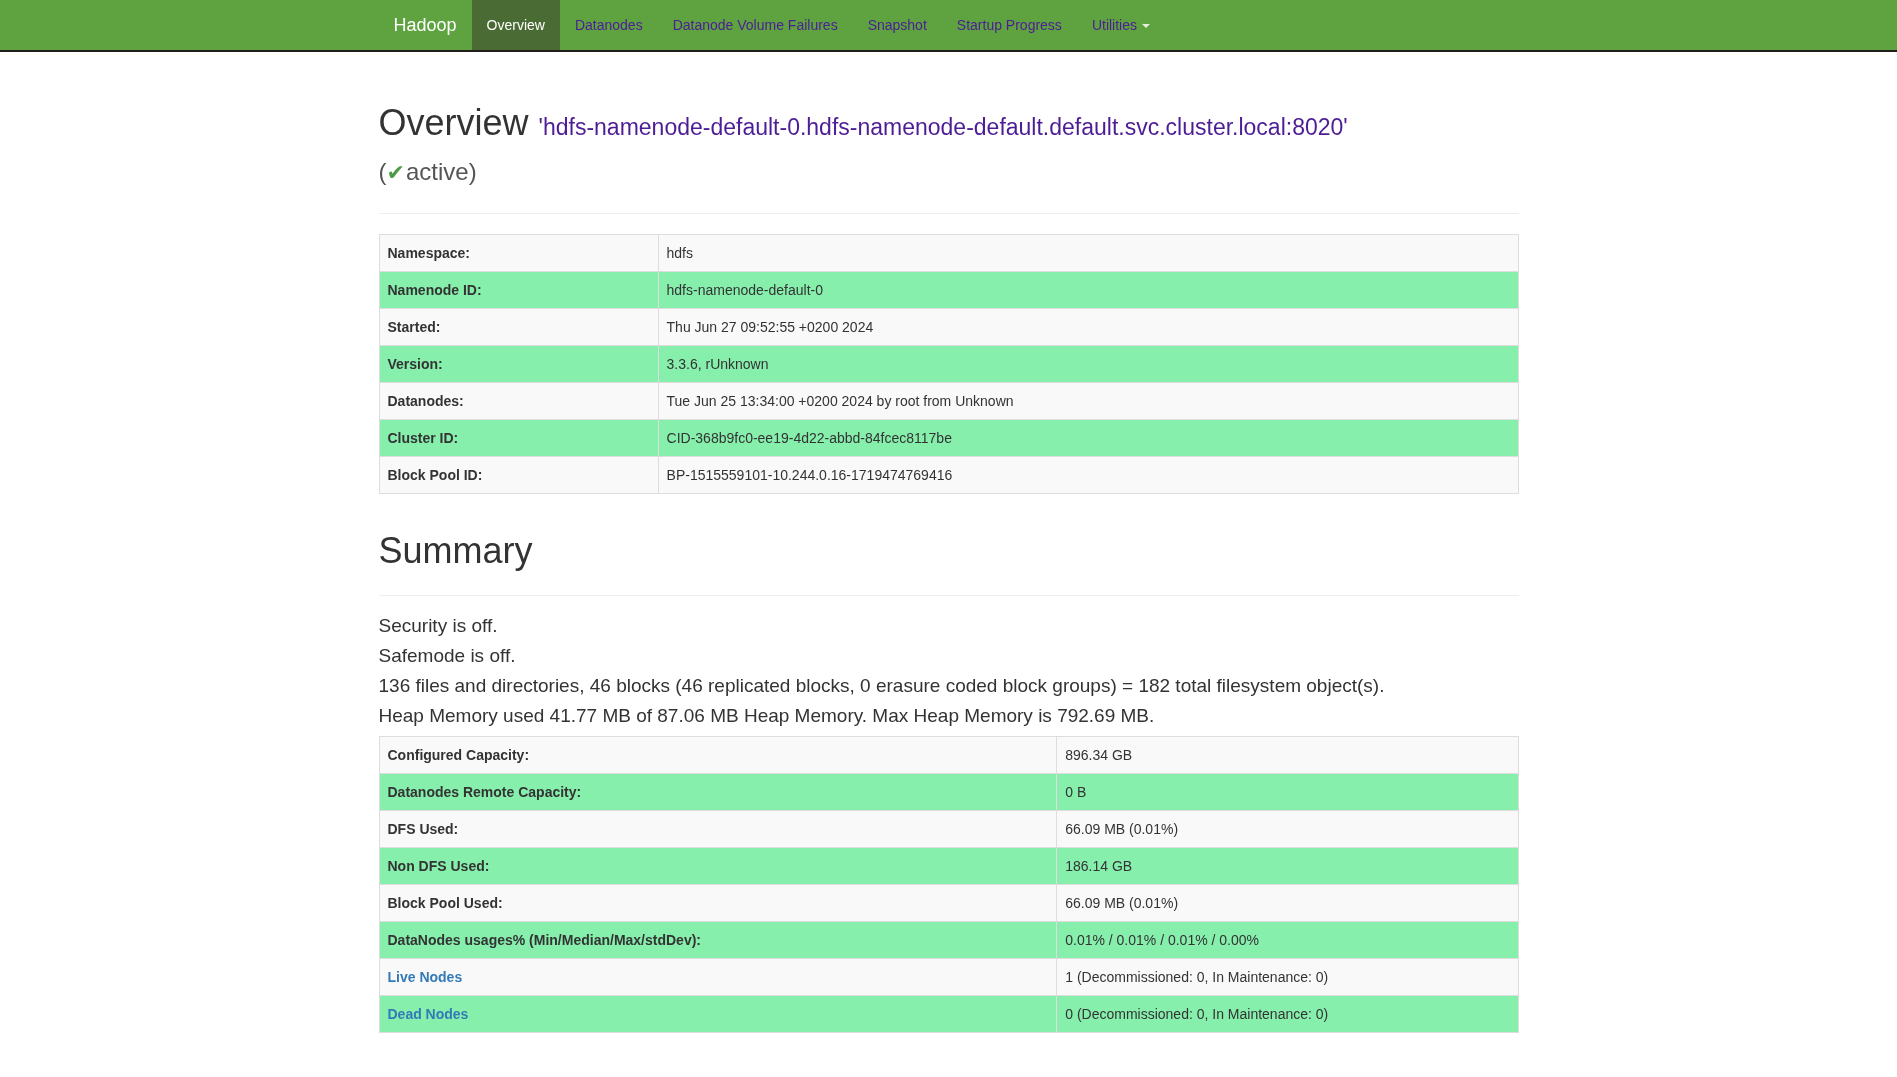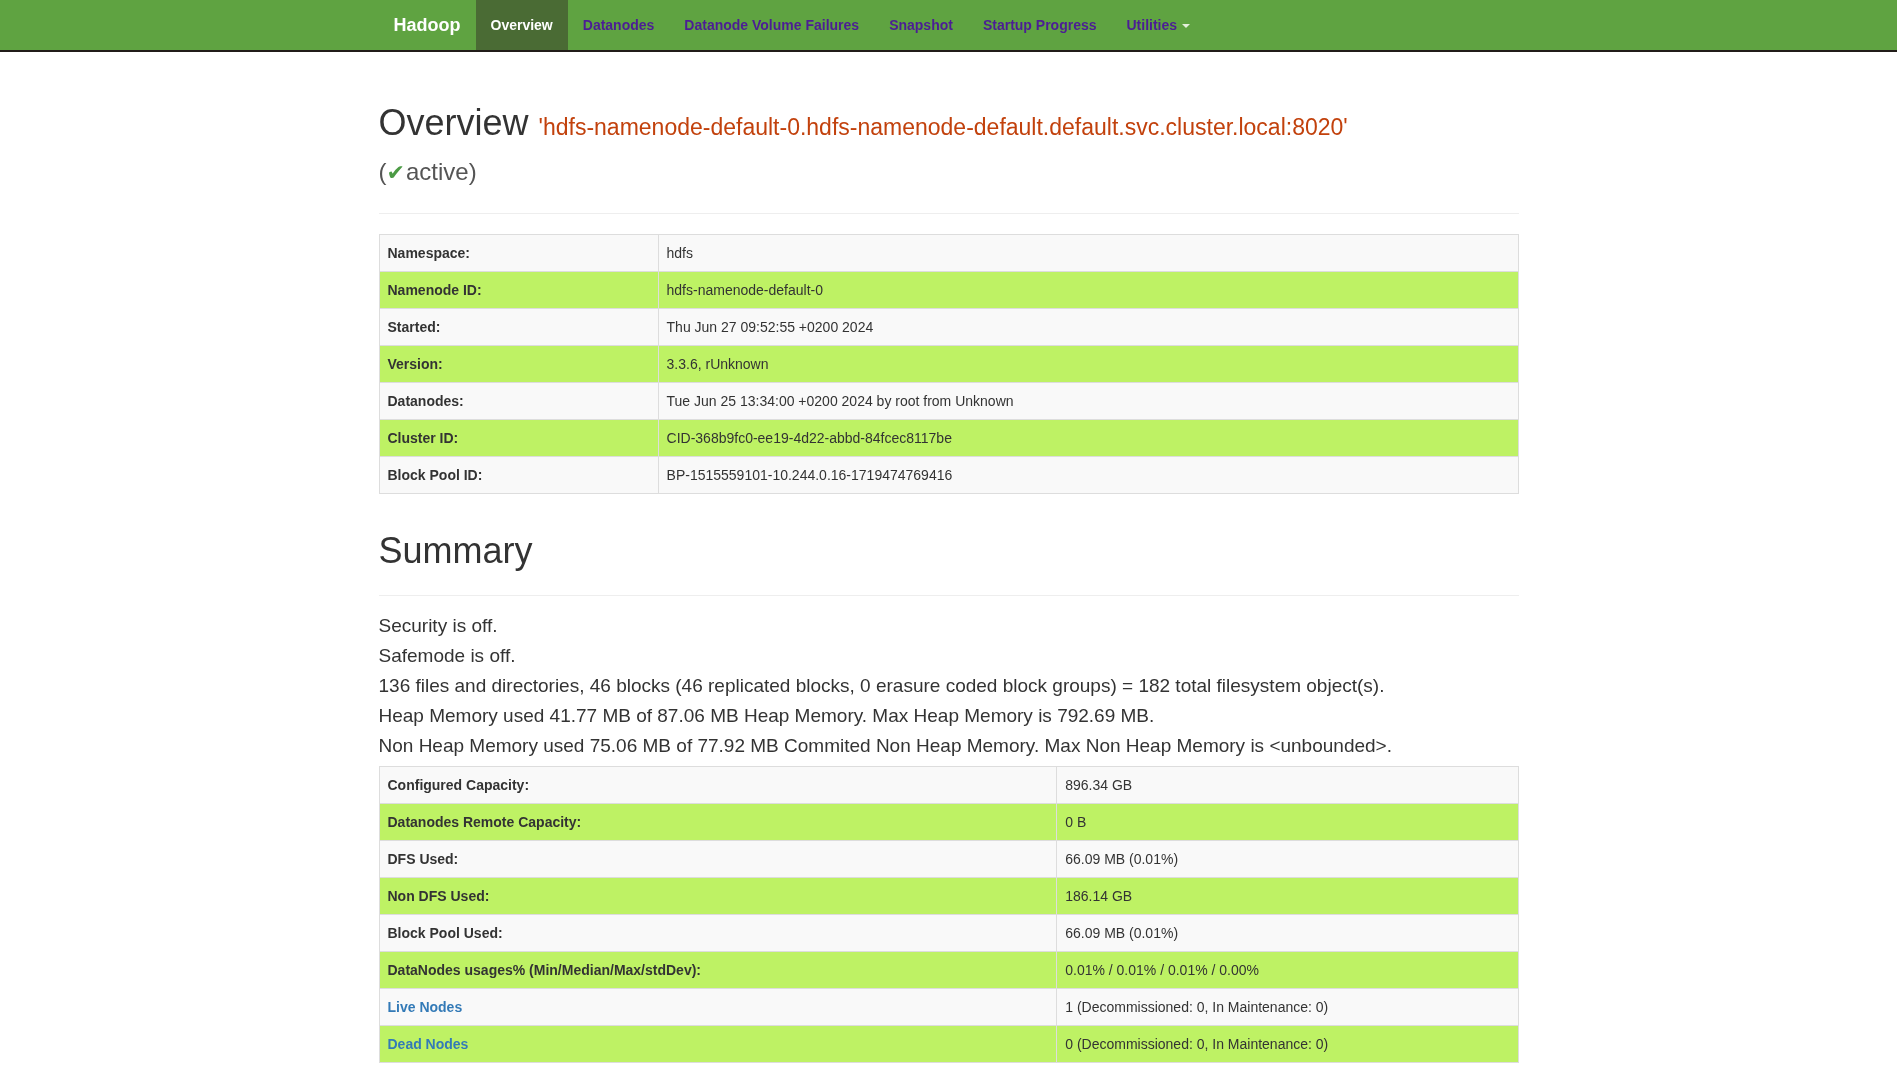--- a/index.html
+++ b/index.html
@@ -13,21 +13,20 @@
     color: #333;
     font-family: "Liberation Sans", sans-serif;
     font-size: 14px;
   }
 
   
   .navbar {
     height: 52px;
     background: #5fa341;
     border-bottom: 2px solid #211c19;
-    font-weight: bold;
   }
   .navbar-inner {
     width: 1170px;
     margin: 0 auto;
     padding: 0 15px;
     display: flex;
     align-items: stretch;
     height: 50px;
   }
   .brand {
@@ -82,41 +81,41 @@
   #summary-header  { padding: 34px 0 22px 0; }
   .page-header h1 {
     margin: 0;
     font-size: 36px;
     font-weight: 400;
     line-height: 1.25;
     color: #333;
   }
   .h1-sub {
     font-size: 23px;
-    color: #c2410c;
+    color: #4c1d95;
     margin-left: 10px;
     font-weight: 400;
   }
   .state-line {
     margin-top: 13px;
     font-size: 24px;
     color: #555;
     line-height: 1.2;
   }
   .check-icon {
     color: #4c9b45;
     font-size: 22px;
     margin-right: 1px;
   }
 
   
   table.table {
     width: 1140px;
     border-collapse: collapse;
-    background: #bef264;
+    background: #86efac;
     border: 1px solid #ddd;
   }
   table.table th, table.table td {
     border: 1px solid #ddd;
     padding: 8px;
     font-size: 14px;
     line-height: 20px;
     text-align: left;
     vertical-align: top;
   }
@@ -213,21 +212,20 @@
 
   <div class="page-header" id="summary-header">
     <h1>Summary</h1>
   </div>
 
   <div>
       <div class="sline">Security is off.</div>
       <div class="sline">Safemode is off.</div>
       <div class="sline">136 files and directories, 46 blocks (46 replicated blocks, 0 erasure coded block groups) = 182 total filesystem object(s).</div>
       <div class="sline">Heap Memory used 41.77 MB of 87.06 MB Heap Memory. Max Heap Memory is 792.69 MB.</div>
-      <div class="sline">Non Heap Memory used 75.06 MB of 77.92 MB Commited Non Heap Memory. Max Non Heap Memory is &lt;unbounded&gt;.</div>
     </div>
 
   <table class="table" id="summary-table">
     <tbody id="summary-tbody">
         <tr>
           <th>Configured Capacity:</th>
           <td>896.34 GB</td>
         </tr>
         <tr>
           <th>Datanodes Remote Capacity:</th>

